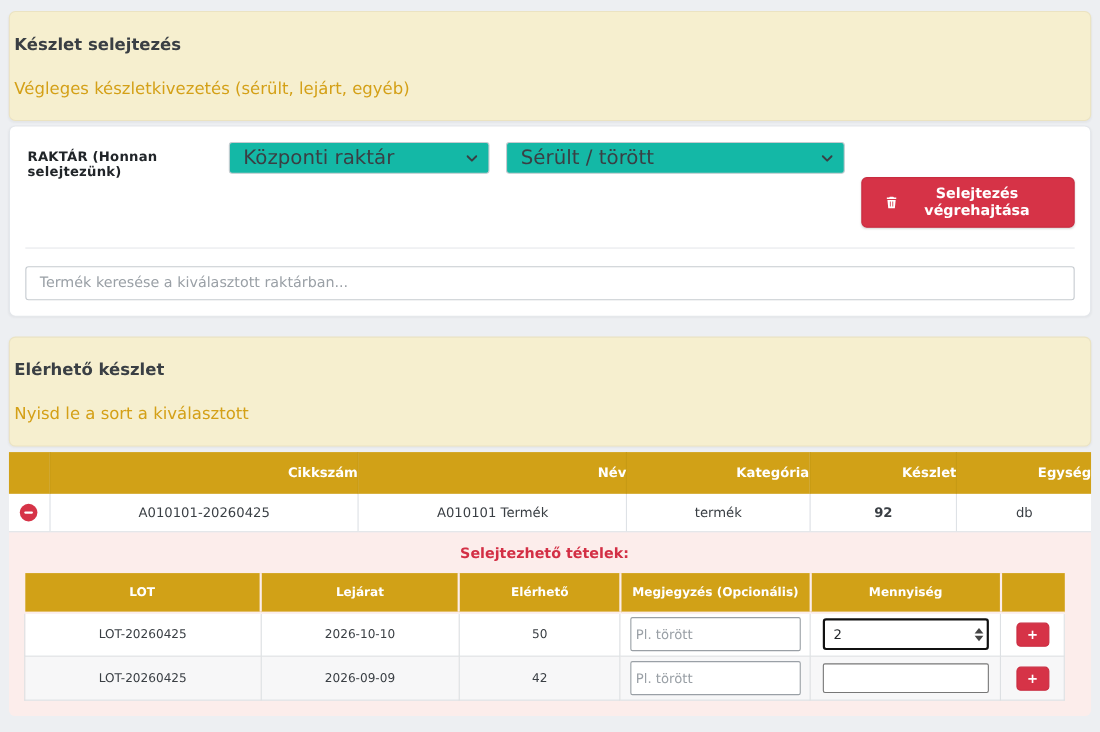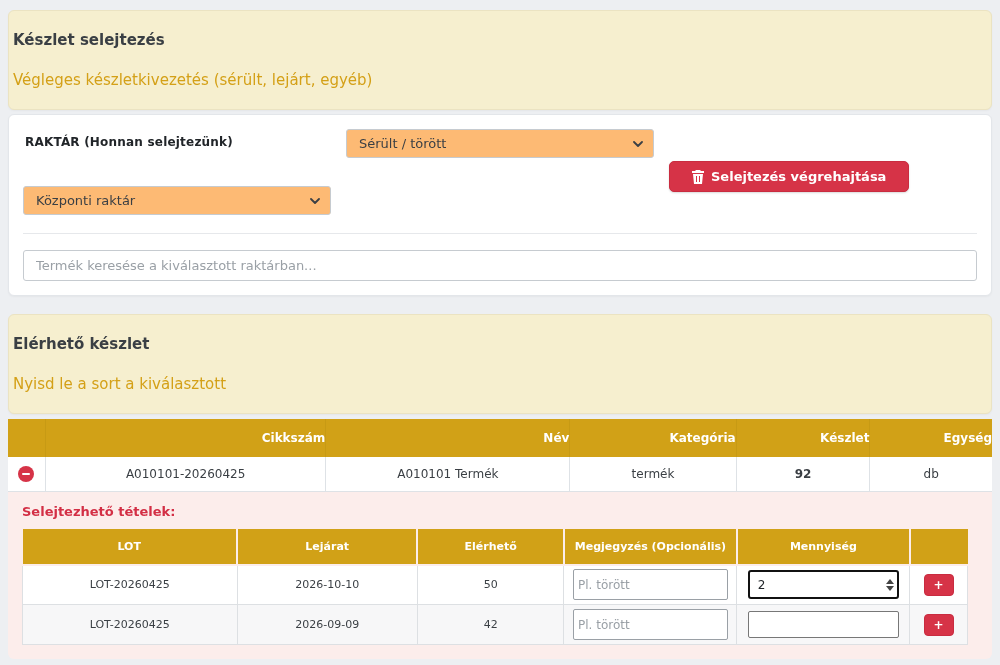--- a/index.html
+++ b/index.html
@@ -21,29 +21,29 @@
   .card-subtitle { font-size: 15px; color: #d4a017; }
   .white-card {
     background: #ffffff;
     border: 1px solid #e3e6ea;
     border-radius: 6px;
     margin-top: 4px;
     padding: 14px;
     box-shadow: 0 1px 2px rgba(0,0,0,0.04);
   }
   .form-row { display: flex; align-items: flex-start; gap: 15px; }
-  .form-group { display: flex; flex-direction: column; gap: 27px; }
+  .form-group { display: flex; flex-direction: row; gap: 27px; }
   .form-label { font-size: 12px; font-weight: bold; color: #212529; margin: 6px 0 10px 2px; letter-spacing: 0.2px; }
   .select-box {
     width: 308px; height: 29px;
     border: 1px solid #c6cbd0; border-radius: 3px;
-    background: #fdba74;
+    background: #14b8a6;
     display: flex; align-items: center; justify-content: space-between;
     padding: 0 10px 0 12px;
-    font-size: 13px; color: #3a3f44;
+    font-size: 18px; color: #3a3f44;
     cursor: pointer;
   }
   .chevron { width: 10px; height: 10px; flex: 0 0 auto; }
   .exec-btn {
     margin-top: 32px;
     background: #d63347;
     border: 1px solid #c92c40;
     color: #fff;
     font-weight: bold;
     font-size: 13px;
@@ -97,21 +97,21 @@
   .minus-icon::after {
     content: ""; position: absolute; left: 4px; top: 7px;
     width: 8px; height: 2px; background: #fff; border-radius: 1px;
   }
   
   .expanded {
     background: #fcedeb;
     padding: 10px 24px 14px 14px;
   }
   .expanded-title {
-    text-align: left; color: #d32f45;
+    text-align: center; color: #d32f45;
     font-size: 13px; font-weight: bold;
     margin: 2px 0 10px 0;
   }
   .inner-table { width: 100%; table-layout: fixed; }
   .inner-table thead th {
     background: #d1a117; color: #fff;
     font-size: 11px; font-weight: bold;
     height: 36px; text-align: center;
     border-left: 2px solid #fcedeb;
     border-bottom: 2px solid #fcedeb;

